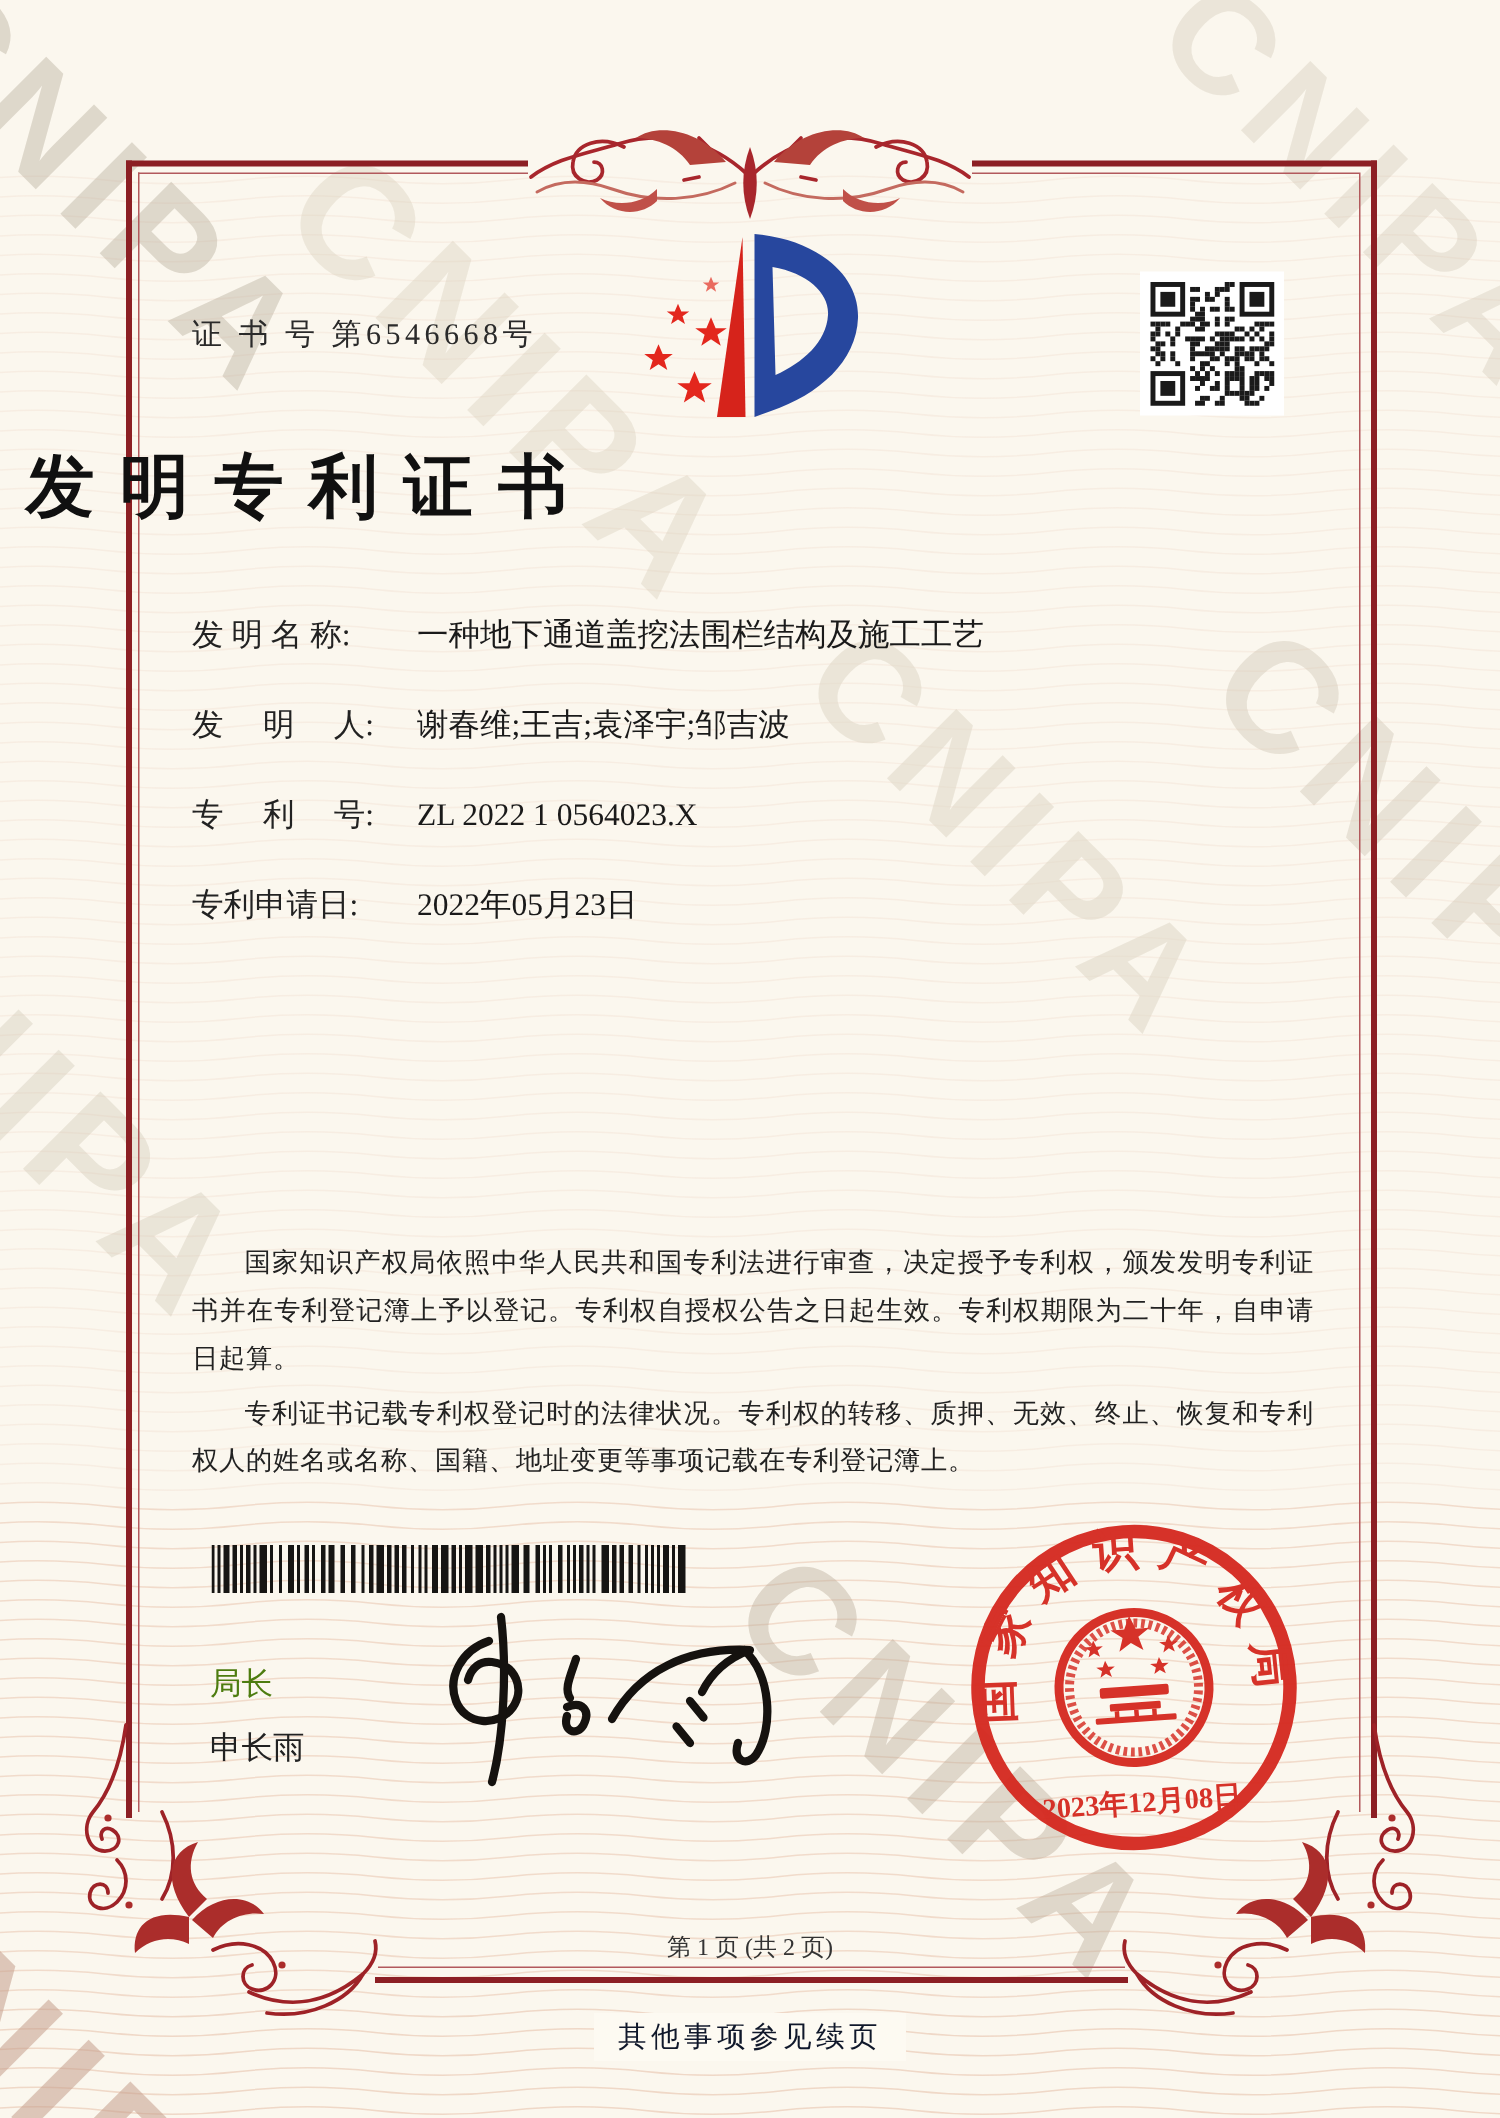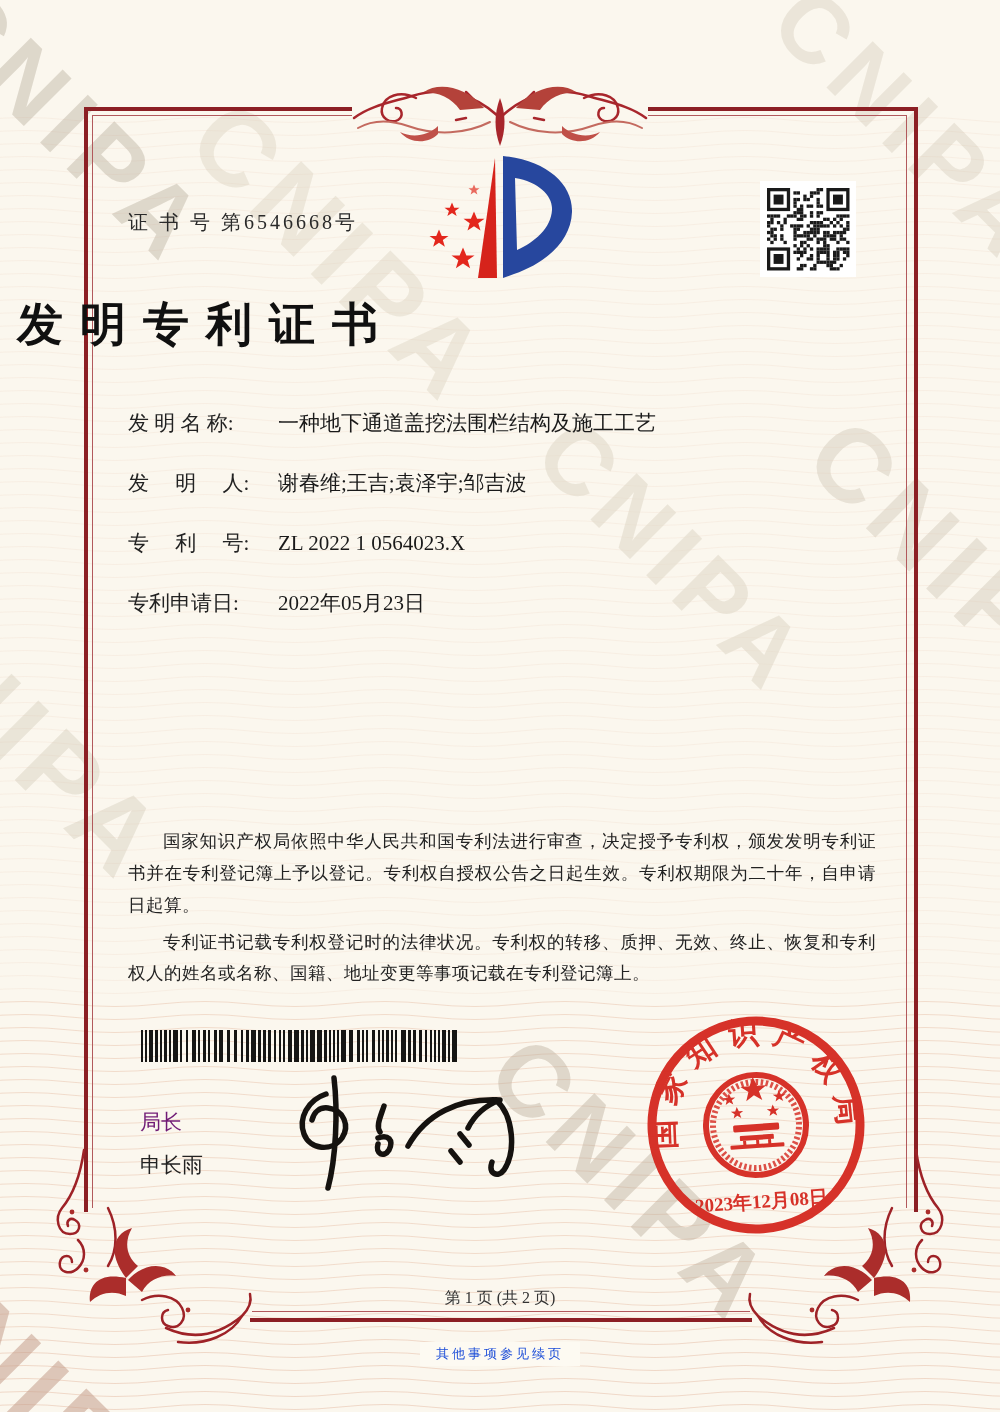--- a/index.html
+++ b/index.html
@@ -45,30 +45,30 @@
   .grant-number{position:absolute;left:360px;top:0;}
   
   #paragraphs{
     position:absolute;left:128px;top:826px;width:748px;z-index:3;
     font-size:17.5px;line-height:1.82;text-align:justify;letter-spacing:0.5px;color:#222;
   }
   #paragraphs p{margin:0 0 5px 0;text-indent:2em;}
   
   #barcode{position:absolute;left:141px;top:1030px;z-index:3;}
   #signer-title{position:absolute;left:140px;top:1108px;z-index:3;font-size:21px;
-    font-family:Liberation Serif, serif;color:#701a75;}
+    font-family:Liberation Serif, serif;color:#4d7c0f;}
   #signer-name{position:absolute;left:140px;top:1151px;z-index:3;font-size:21px;
     font-family:"Liberation Sans","DejaVu Sans",sans-serif;color:#222;text-align:right;}
   #signature{position:absolute;left:268px;top:1072px;z-index:3;}
   #seal{position:absolute;left:643px;top:1012px;z-index:4;transform:rotate(-4deg);opacity:0.95;}
   #page-number{position:absolute;left:0;top:1288px;width:100%;z-index:3;text-align:center;
     font-size:16px;color:#333;}
   #continuation-note{position:absolute;left:0;top:1342px;width:100%;z-index:3;text-align:center;}
   #continuation-note span{display:inline-block;background:#fdfaf2;padding:3px 16px;
-    font-size:13px;letter-spacing:3px;color:#1d4ed8;}
+    font-size:19px;letter-spacing:3px;color:#0f172a;}
 </style>
 </head>
 <body>
 
 <svg id="waves" width="1000" height="1412">
     <path d="M-20 120 q45 -5 90 0 q45 5 90 0 q45 -5 90 0 q45 5 90 0 q45 -5 90 0 q45 5 90 0 q45 -5 90 0 q45 5 90 0 q45 -5 90 0 q45 5 90 0 q45 -5 90 0 q45 5 90 0" fill="none" stroke="#d99b7c" stroke-width="1" opacity="0.1"></path>
     <path d="M-20 133 q45 -5 90 0 q45 5 90 0 q45 -5 90 0 q45 5 90 0 q45 -5 90 0 q45 5 90 0 q45 -5 90 0 q45 5 90 0 q45 -5 90 0 q45 5 90 0 q45 -5 90 0 q45 5 90 0" fill="none" stroke="#d99b7c" stroke-width="1" opacity="0.1"></path>
     <path d="M-20 146 q45 -5 90 0 q45 5 90 0 q45 -5 90 0 q45 5 90 0 q45 -5 90 0 q45 5 90 0 q45 -5 90 0 q45 5 90 0 q45 -5 90 0 q45 5 90 0 q45 -5 90 0 q45 5 90 0" fill="none" stroke="#d99b7c" stroke-width="1" opacity="0.1"></path>
     <path d="M-20 159 q45 -5 90 0 q45 5 90 0 q45 -5 90 0 q45 5 90 0 q45 -5 90 0 q45 5 90 0 q45 -5 90 0 q45 5 90 0 q45 -5 90 0 q45 5 90 0 q45 -5 90 0 q45 5 90 0" fill="none" stroke="#d99b7c" stroke-width="1" opacity="0.1"></path>
     <path d="M-20 172 q45 -5 90 0 q45 5 90 0 q45 -5 90 0 q45 5 90 0 q45 -5 90 0 q45 5 90 0 q45 -5 90 0 q45 5 90 0 q45 -5 90 0 q45 5 90 0 q45 -5 90 0 q45 5 90 0" fill="none" stroke="#d99b7c" stroke-width="1" opacity="0.1"></path>

